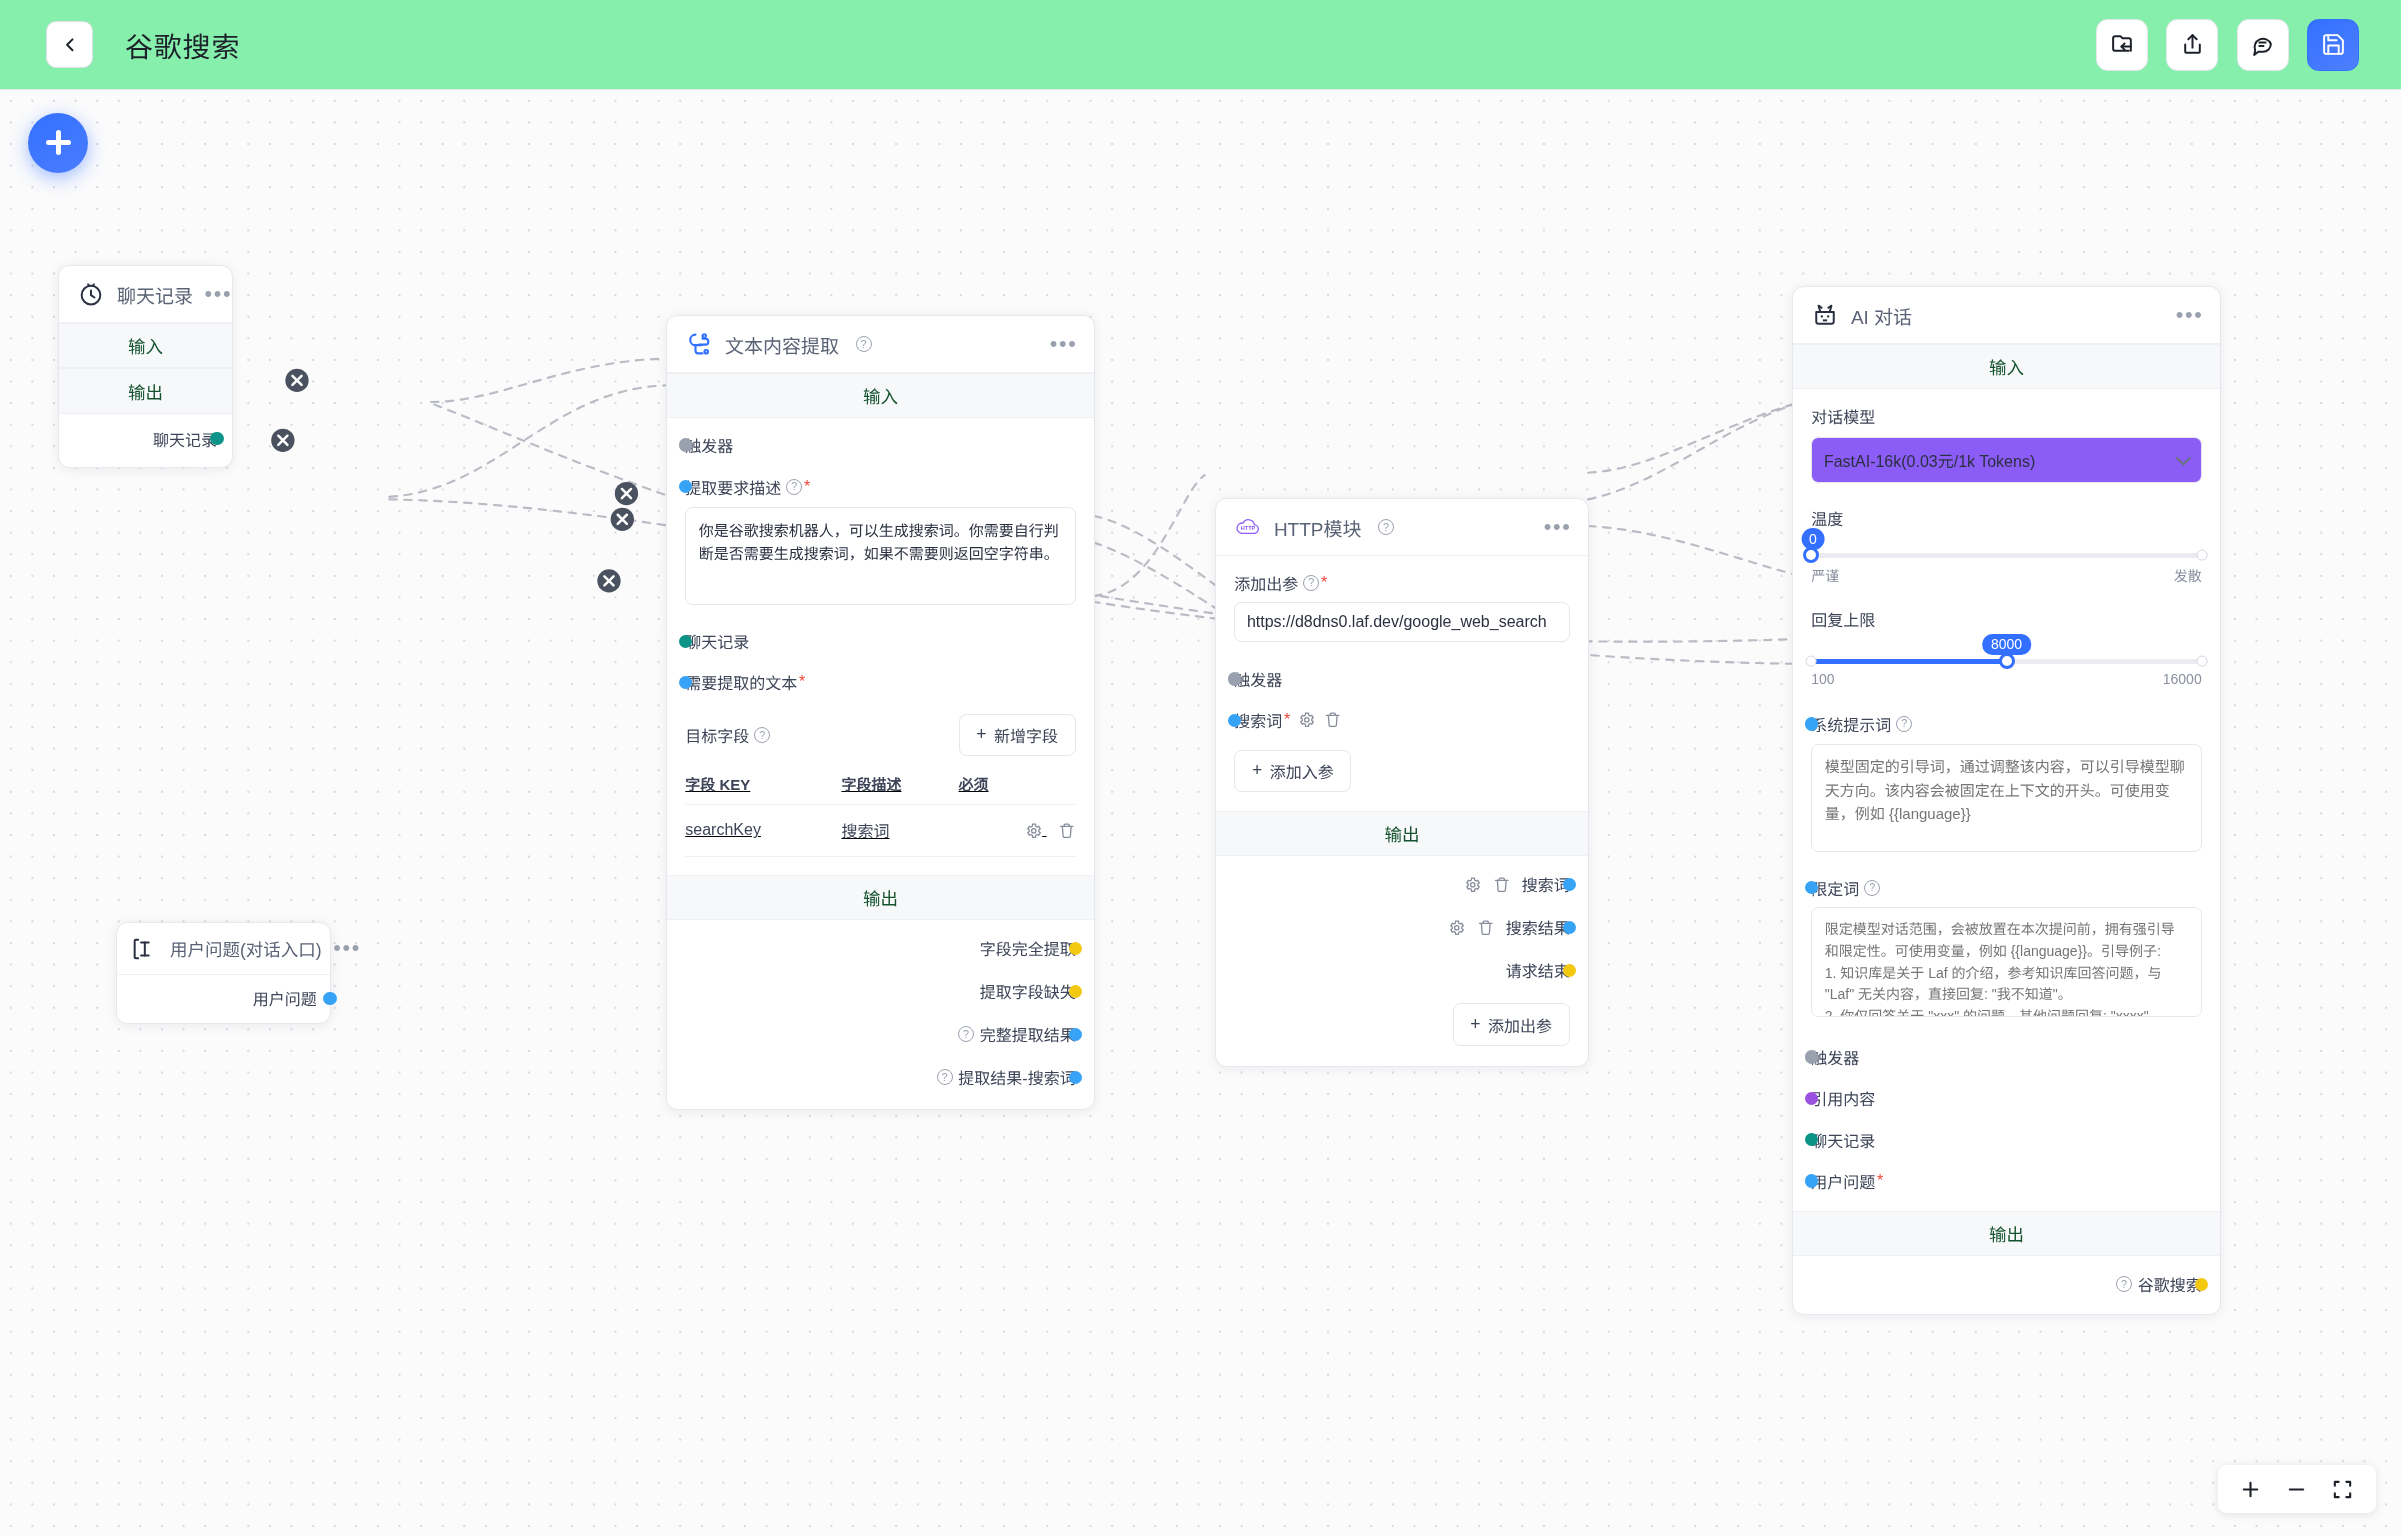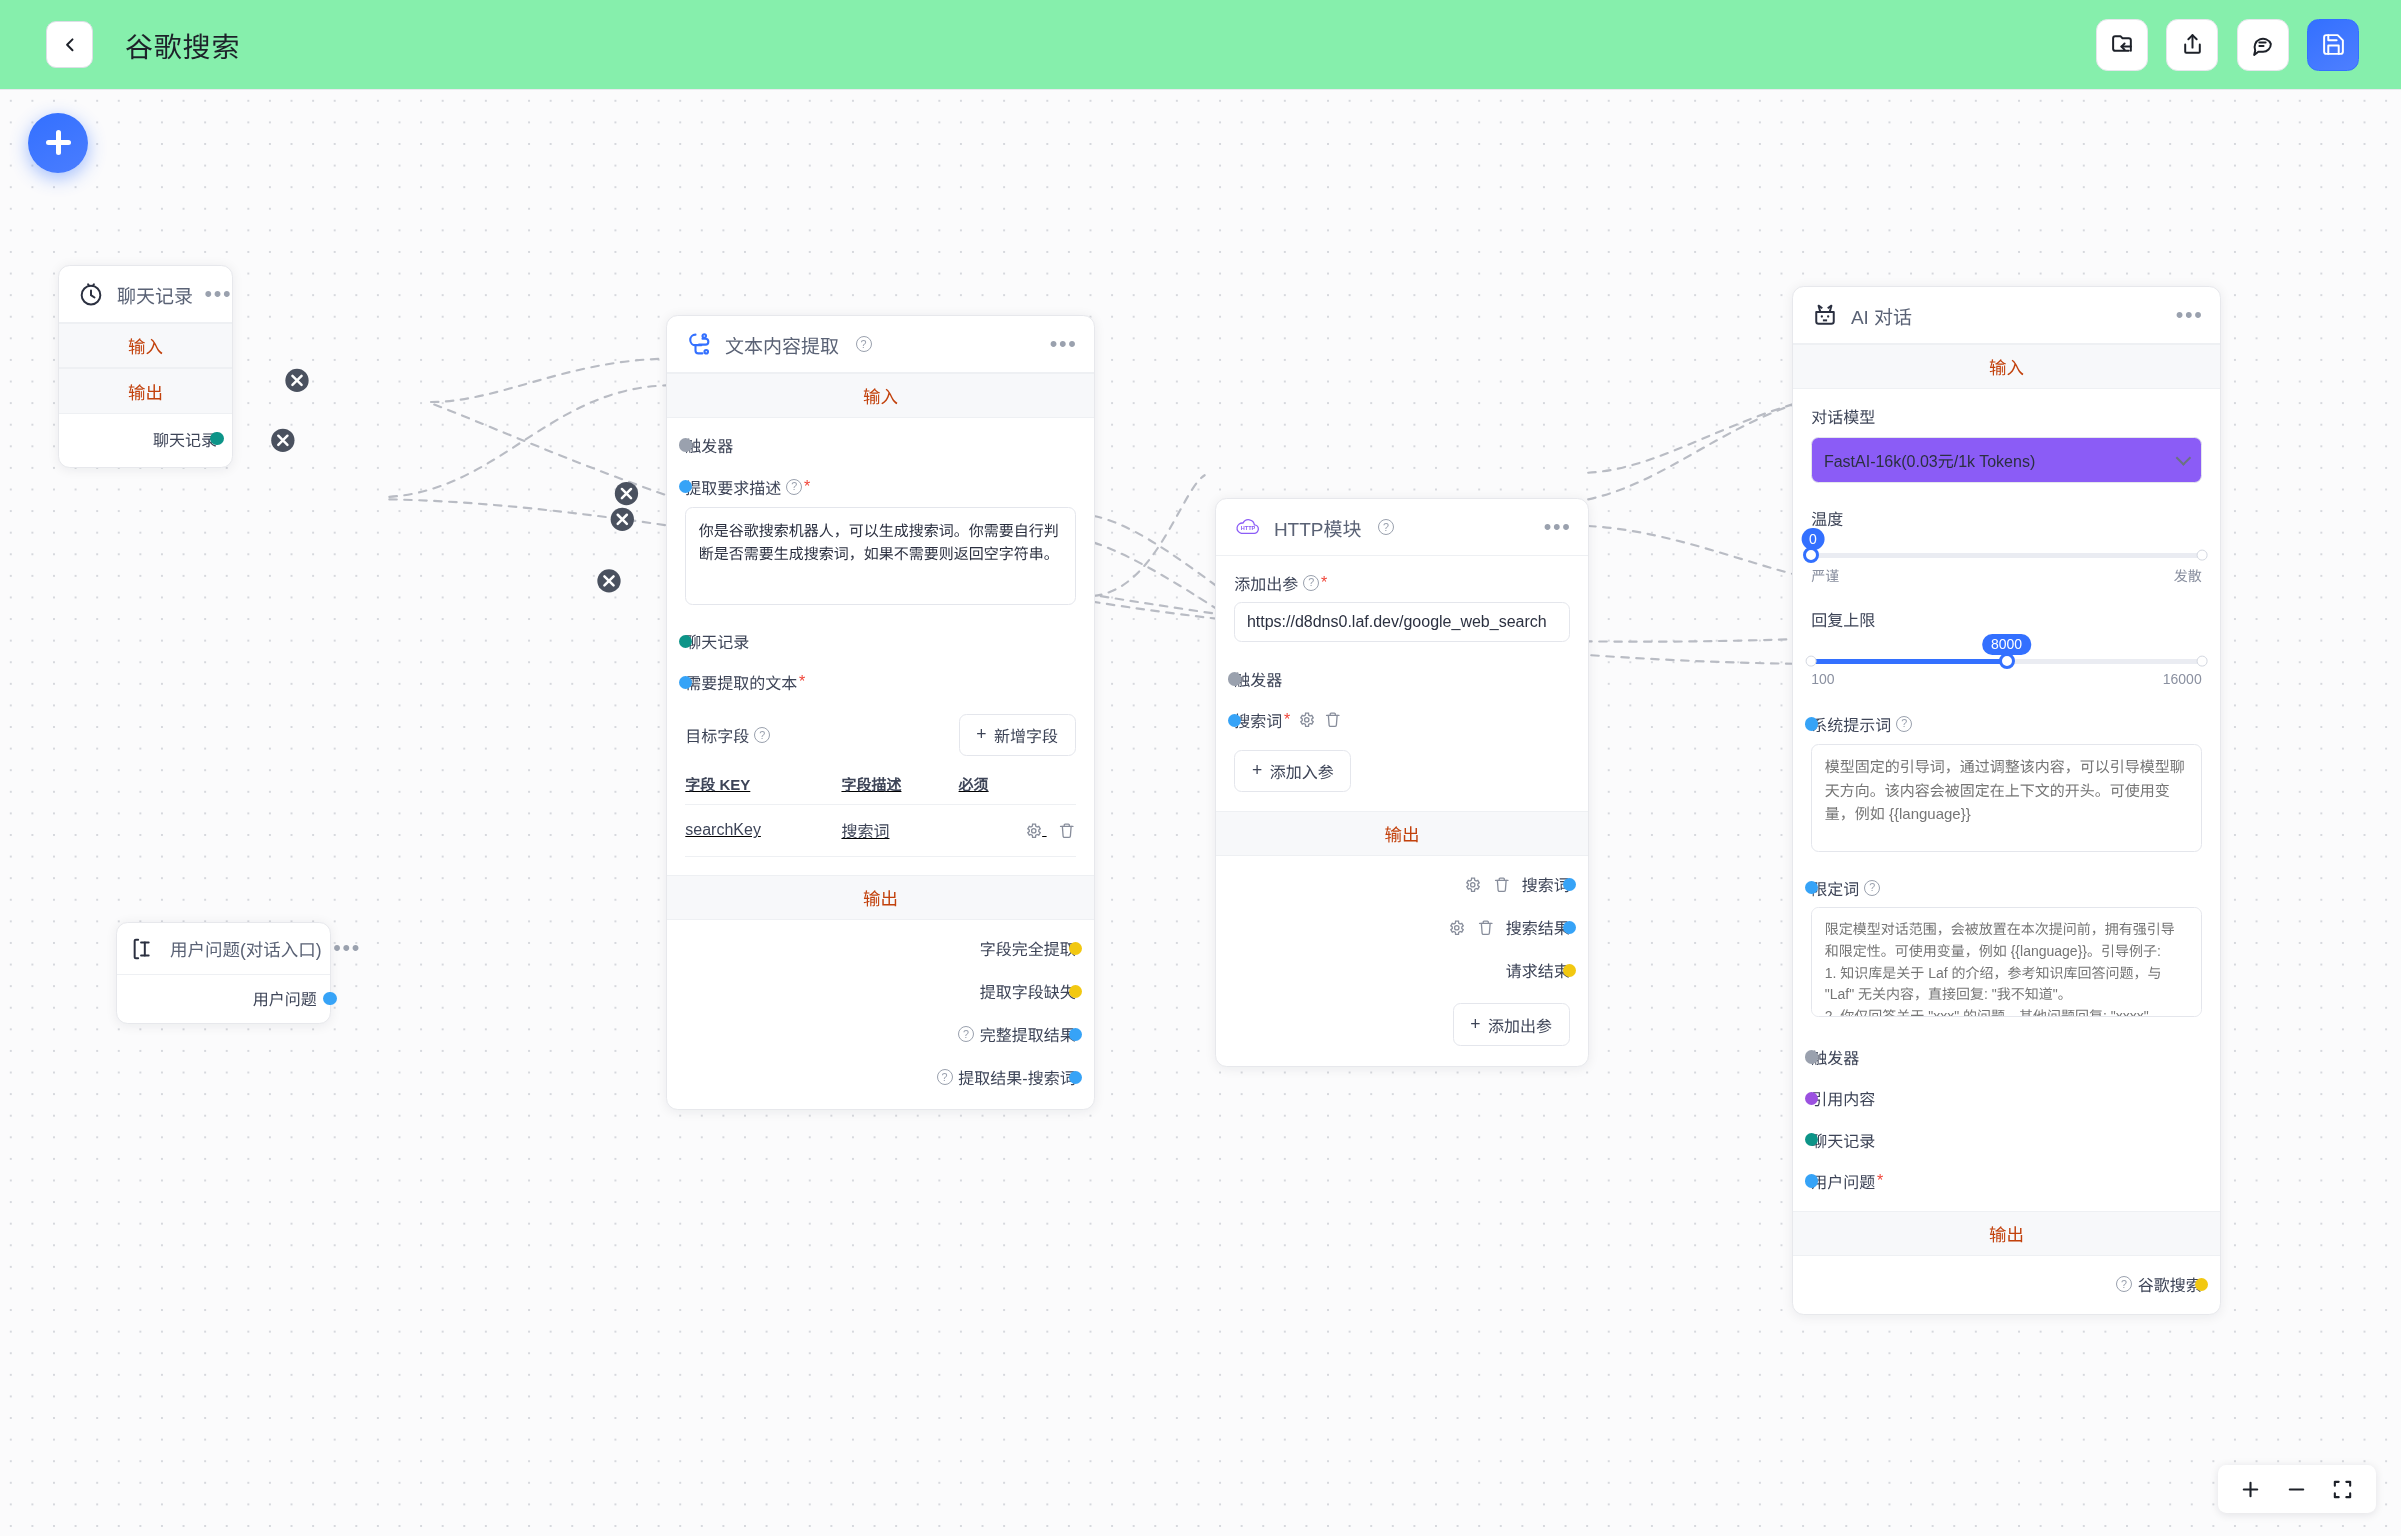--- a/index.html
+++ b/index.html
@@ -75,21 +75,21 @@
   .help-ic {
     display: inline-flex; align-items: center; justify-content: center;
     width: 16px; height: 16px; border: 1.3px solid #9aa1ae; border-radius: 50%;
     font-size: 10.8px; color: #9aa1ae; line-height: 1; margin-left: 5px; vertical-align: 1.7px;
     font-family: "Liberation Sans", sans-serif;
   }
   .dots { margin-left: auto; color: #9aa1ae; font-size: 21.6px; letter-spacing: 1.7px; line-height: .4; cursor: pointer; }
 
   .section-bar {
     background: #f7f8fa; border-top: 0.8px solid #eef0f3; border-bottom: 0.8px solid #eef0f3;
-    text-align: center; font-size: 17.5px; color: #c2410c; padding: 9.2px 0;
+    text-align: center; font-size: 17.5px; color: #14532d; padding: 9.2px 0;
   }
   .node-body { padding: 15px 18.3px 18.3px 18.3px; position: relative; }
 
   .field-label { font-size: 16px; color: #3d4457; margin-bottom: 8.3px; display: flex; align-items: center; }
   .req { color: #f04438; font-size: 16px; margin-left: 1.7px; line-height: 1; vertical-align: top; }
 
   .txt-input {
     width: 100%; border: 0.8px solid #e4e6ec; border-radius: 7.5px; background: #fff;
     font-size: 16px; color: #2b3040; padding: 10px 11.6px; font-family: inherit;
   }

